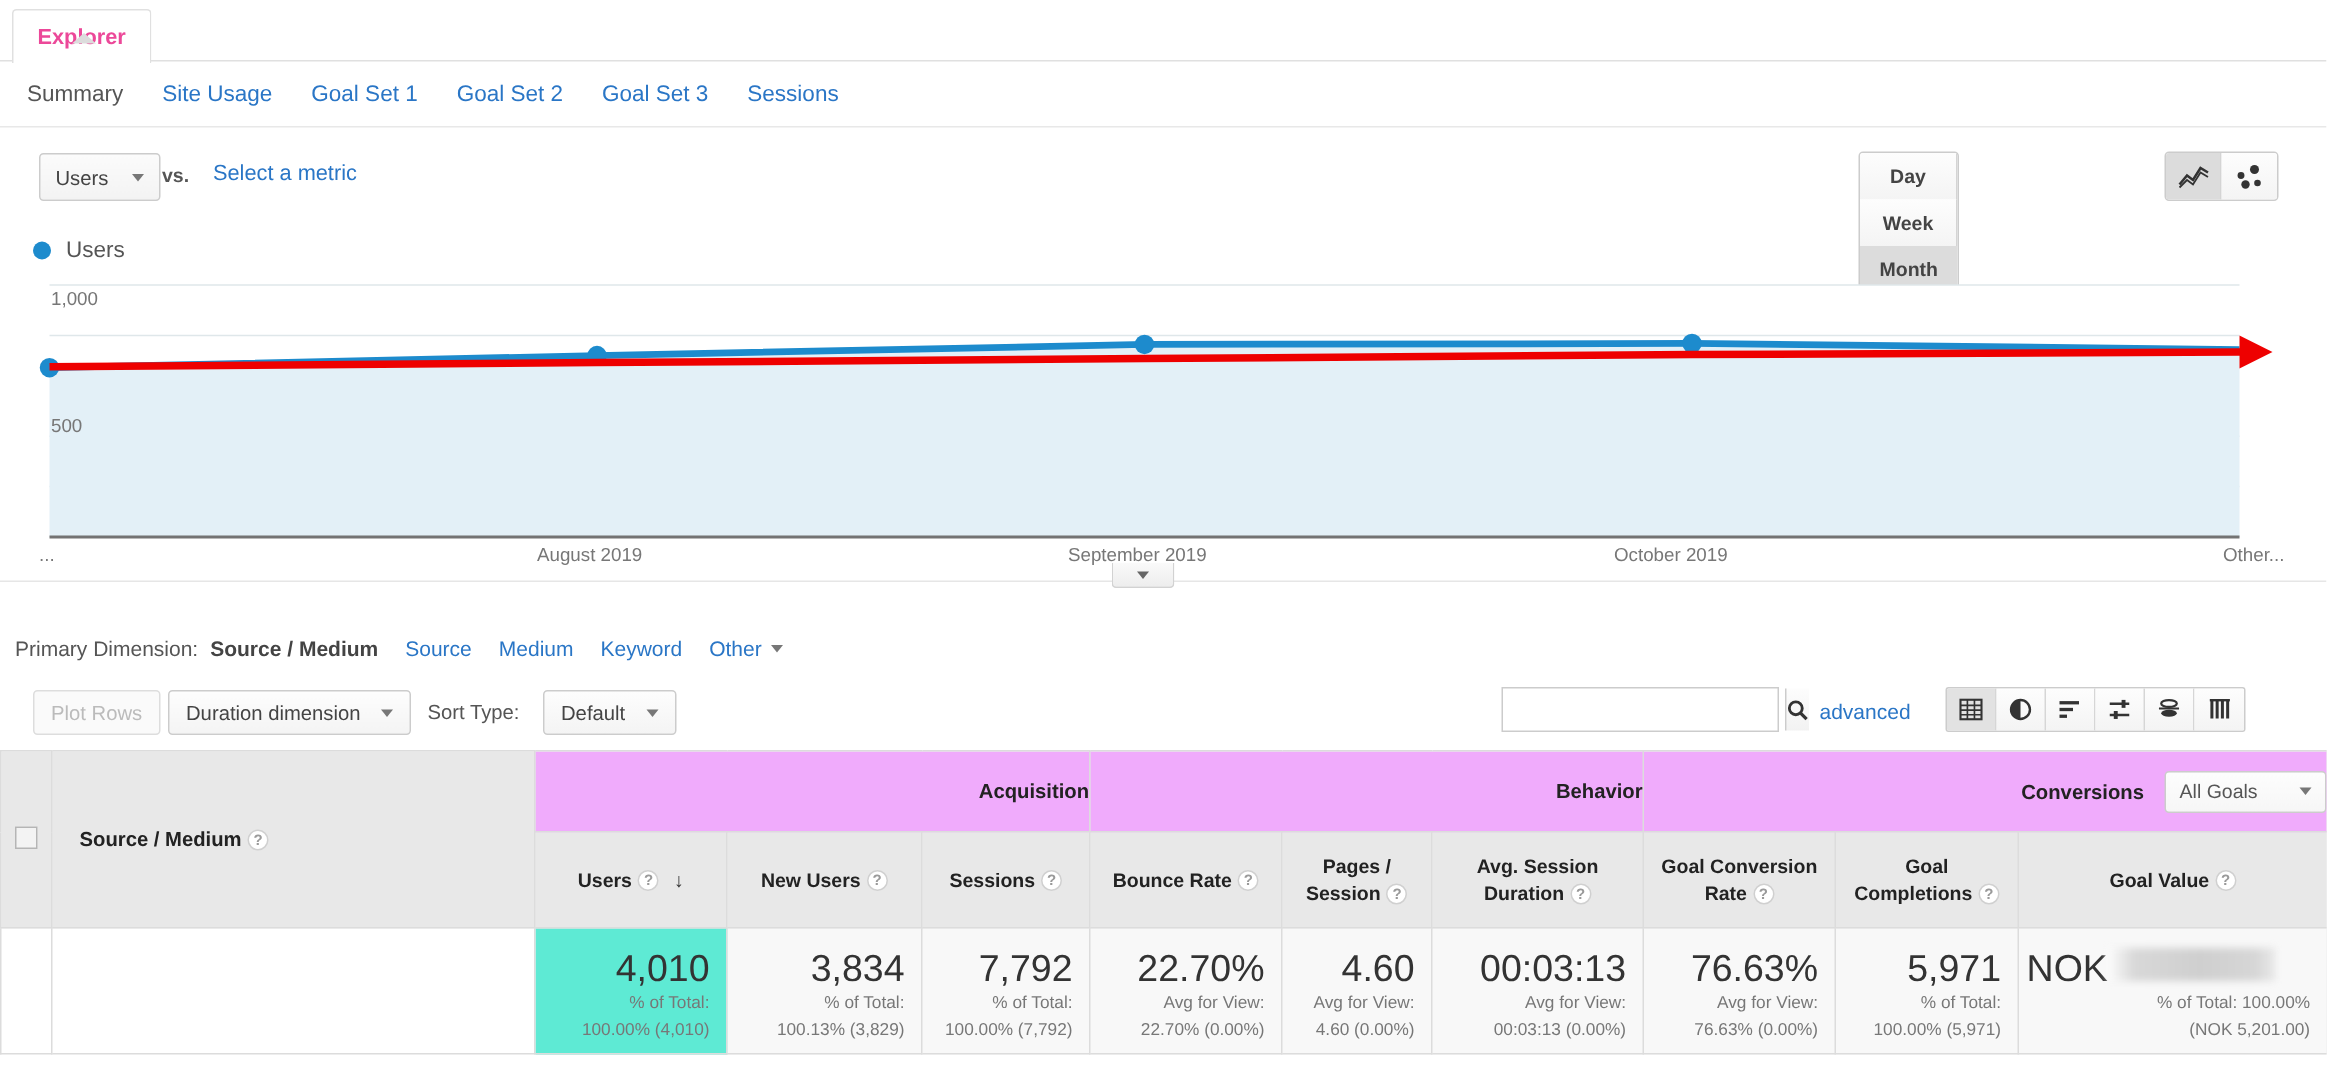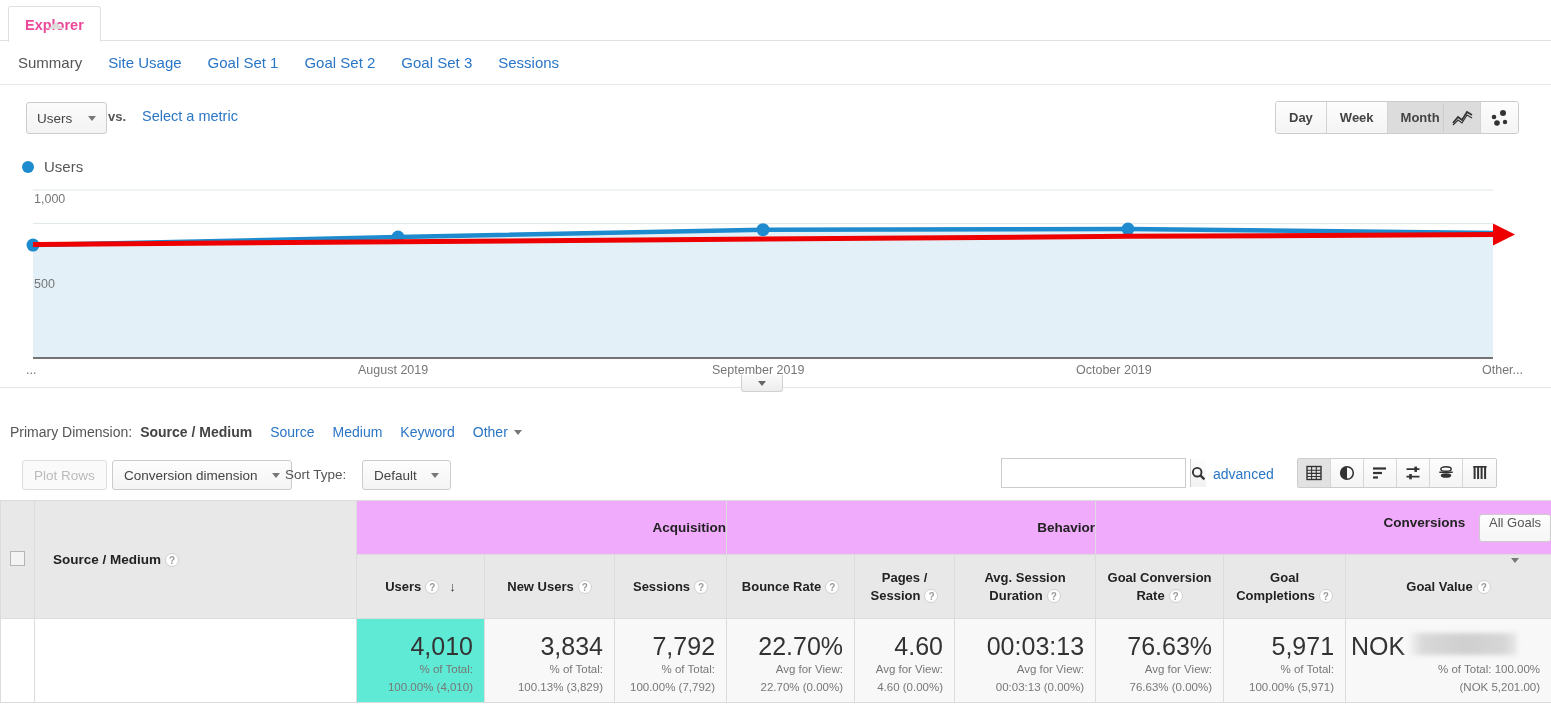--- a/index.html
+++ b/index.html
@@ -68,21 +68,21 @@
     position: absolute; left: 142px; top: 23px;
     font-size: 14.5px; color: #2a76c6; cursor: pointer;
   }
 
   
   .seg-group {
     position: absolute; top: 16px;
     display: flex; border: 1px solid #ccc; border-radius: 3px; overflow: hidden;
     background: #fff;
   }
-  .seg-group.dates { left: 1275px; }
+  .seg-group.dates { left: 1239px; flex-direction: column; }
   .seg-group.charts { left: 1443px; }
   .seg {
     height: 31px; padding: 0 13px;
     display: flex; align-items: center; justify-content: center;
     font-size: 13px; font-weight: bold; color: #444;
     background: linear-gradient(#fdfdfd,#f4f4f4);
     border-right: 1px solid #d4d4d4; cursor: pointer;
   }
   .seg:last-child { border-right: none; }
   .seg.on { background: #dcdcdc; }
@@ -221,21 +221,21 @@
     background: #fff; border: 1px solid #d0d0d0; color: #9a9a9a;
     font-size: 10px; font-weight: bold; line-height: 13px; text-align: center;
     vertical-align: middle; margin-left: 4px; cursor: pointer;
   }
   .sortarrow { margin-left: 10px; color: #333; font-size: 13px; }
   .allgoals {
     display: inline-flex; align-items: center; gap: 28px;
     margin-left: 10px; height: 28px; padding: 0 9px;
     background: linear-gradient(#fdfdfd,#f6f6f6);
     border: 1px solid #ccc; border-radius: 3px;
-    font-weight: normal; font-size: 13px; color: #555; cursor: pointer; flex-direction: column;
+    font-weight: normal; font-size: 13px; color: #555; cursor: pointer;
   }
   .sum-cell {
     height: 84px; text-align: right; padding: 7px 11px 0 5px !important;
     background: #f8f8f8;
   }
   .sum-cell.first { background: #5eead4; }
   .sum-big { font-size: 25px; color: #333; line-height: 1.08; font-weight: normal; }
   .sum-sub { font-size: 11.5px; color: #777; line-height: 1.35; margin-top: 2px; }
   .blurred {
     display: inline-block; width: 112px; height: 22px; vertical-align: -3px;
@@ -356,21 +356,21 @@
     <span class="caret"></span>
   </span>
 </div>
 <div class="nub"></div>
 
 <div class="toolbar">
   <div class="btn disabled" id="plot-rows">
     <span>Plot Rows</span>
   </div>
   <div class="btn" id="secondary-dim">
-    <span>Conversion dimension</span>
+    <span>Duration dimension</span>
     <span class="caret"></span>
   </div>
   <div class="sort-label">Sort Type:</div>
   <div class="btn" id="sort-type">
     <span>Default</span>
     <span class="caret"></span>
   </div>
 </div>
 
 <div class="searchbox">

